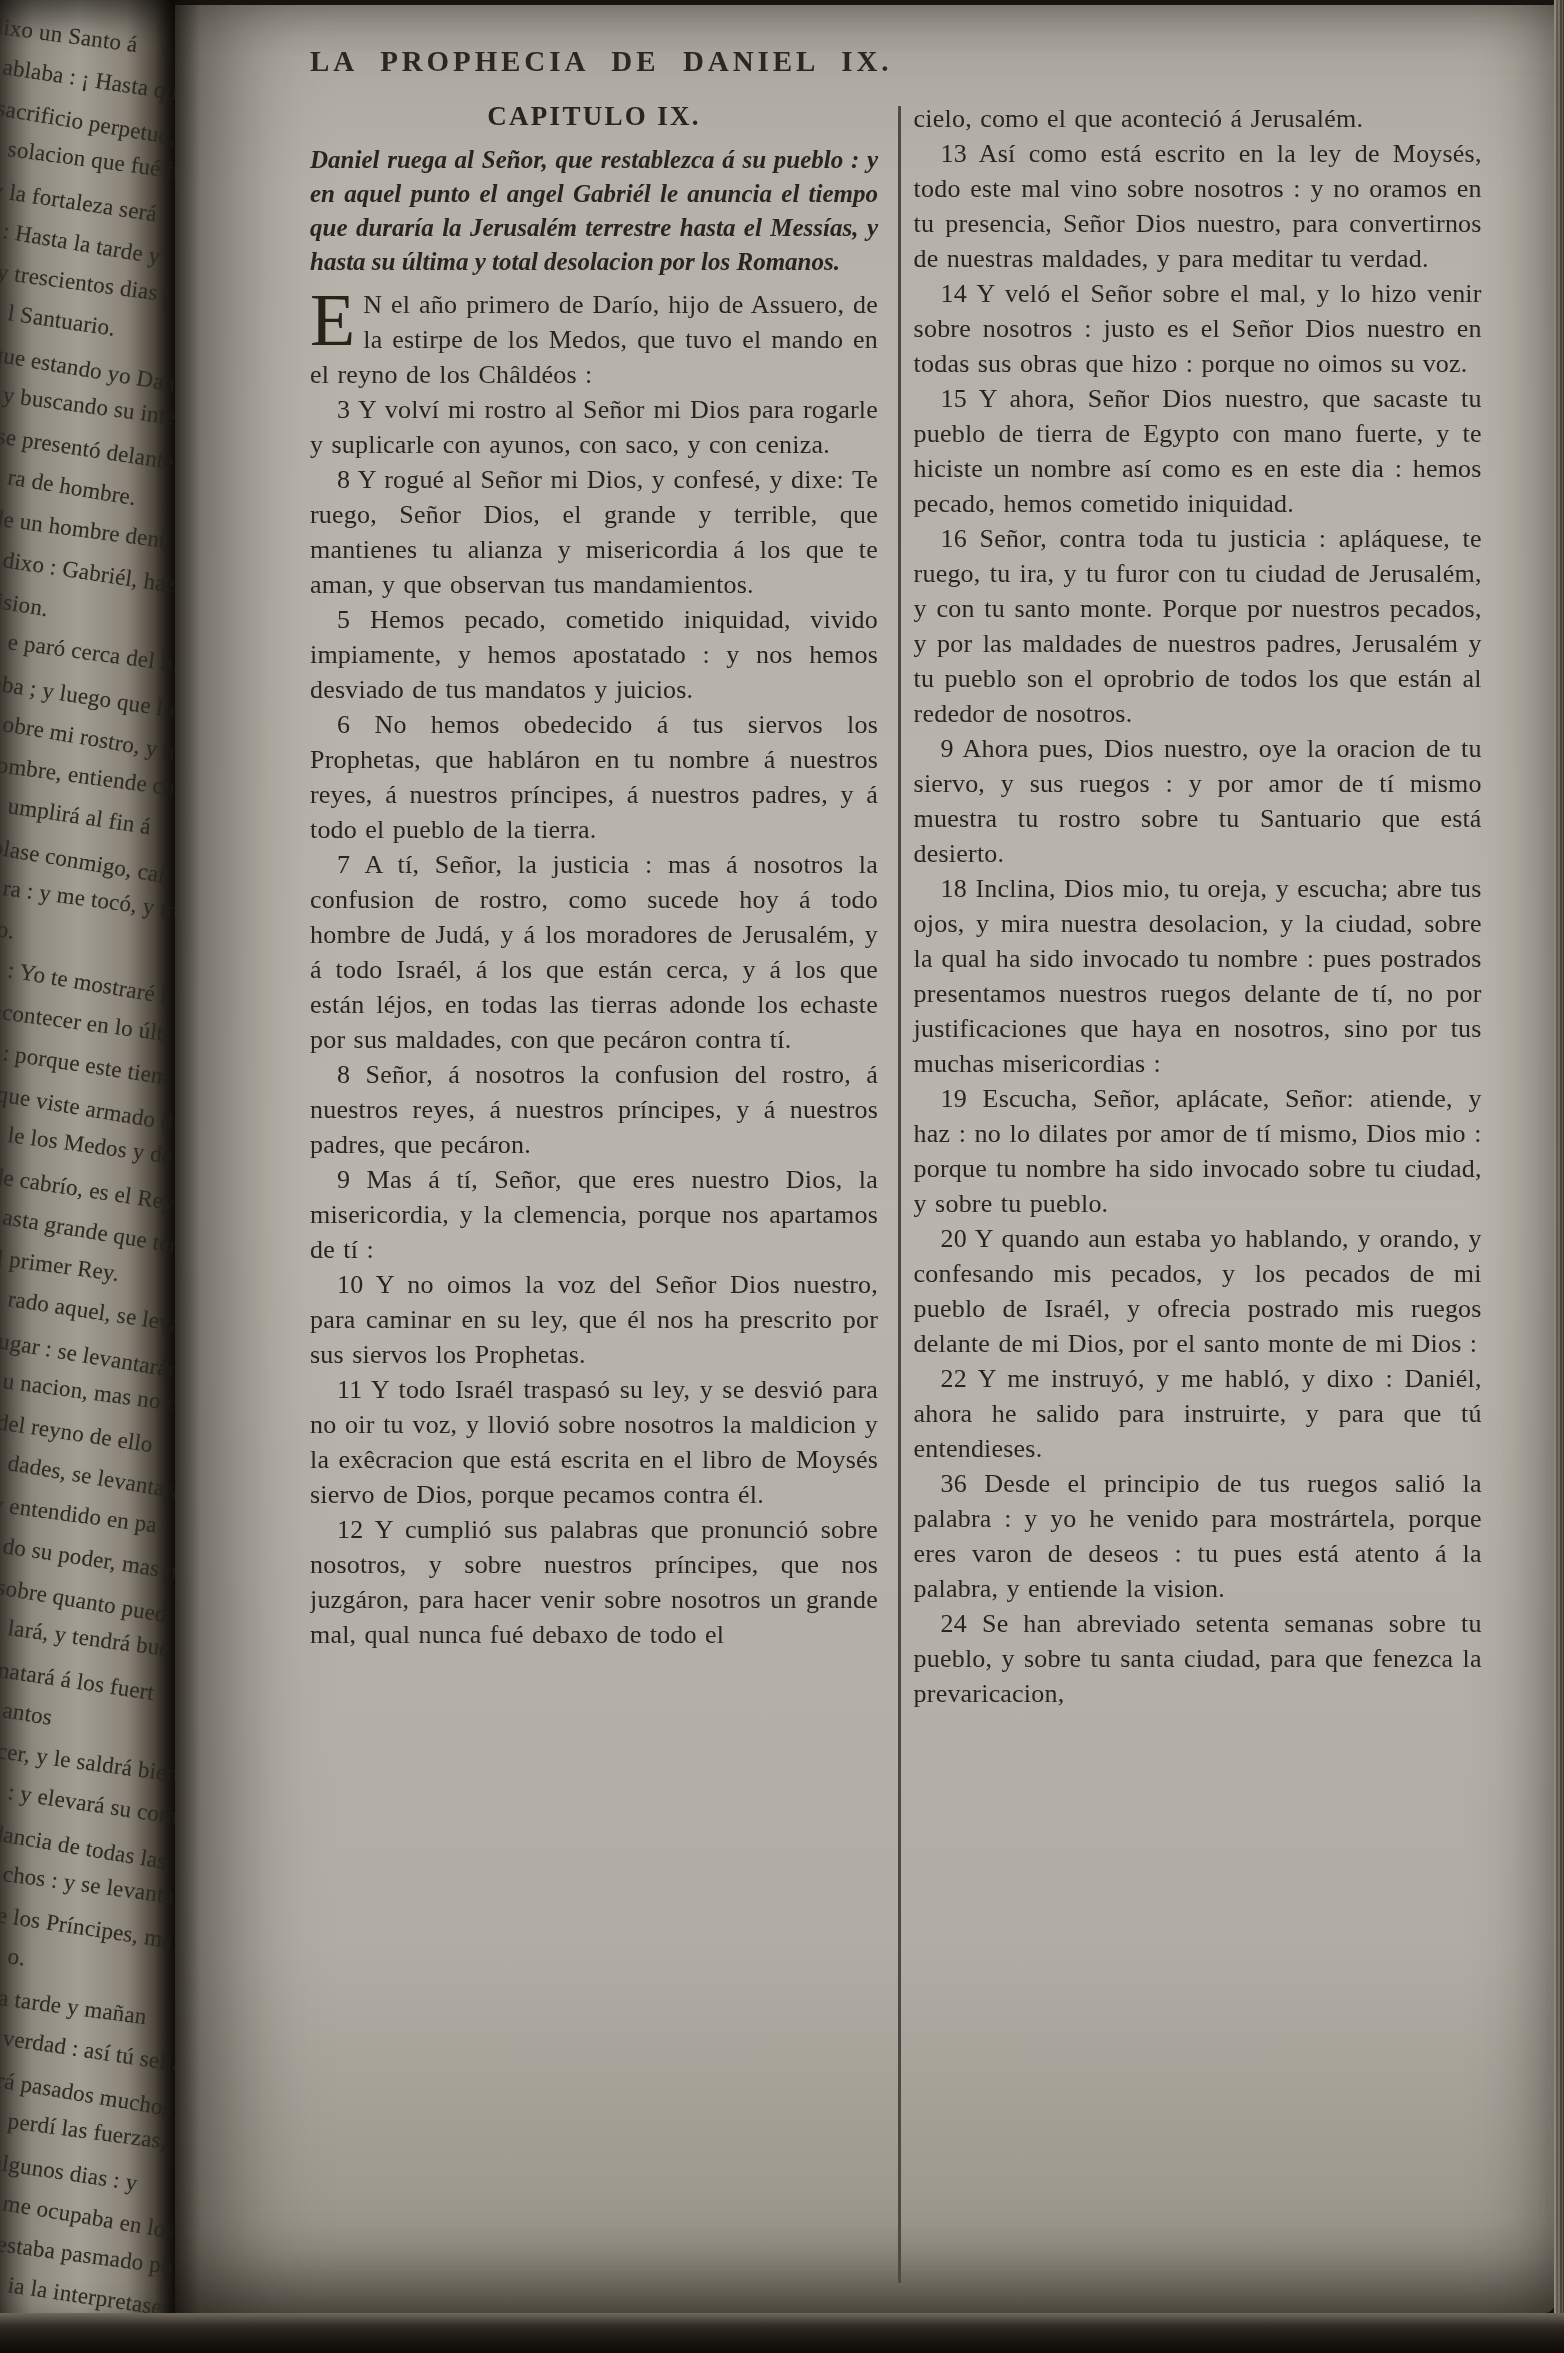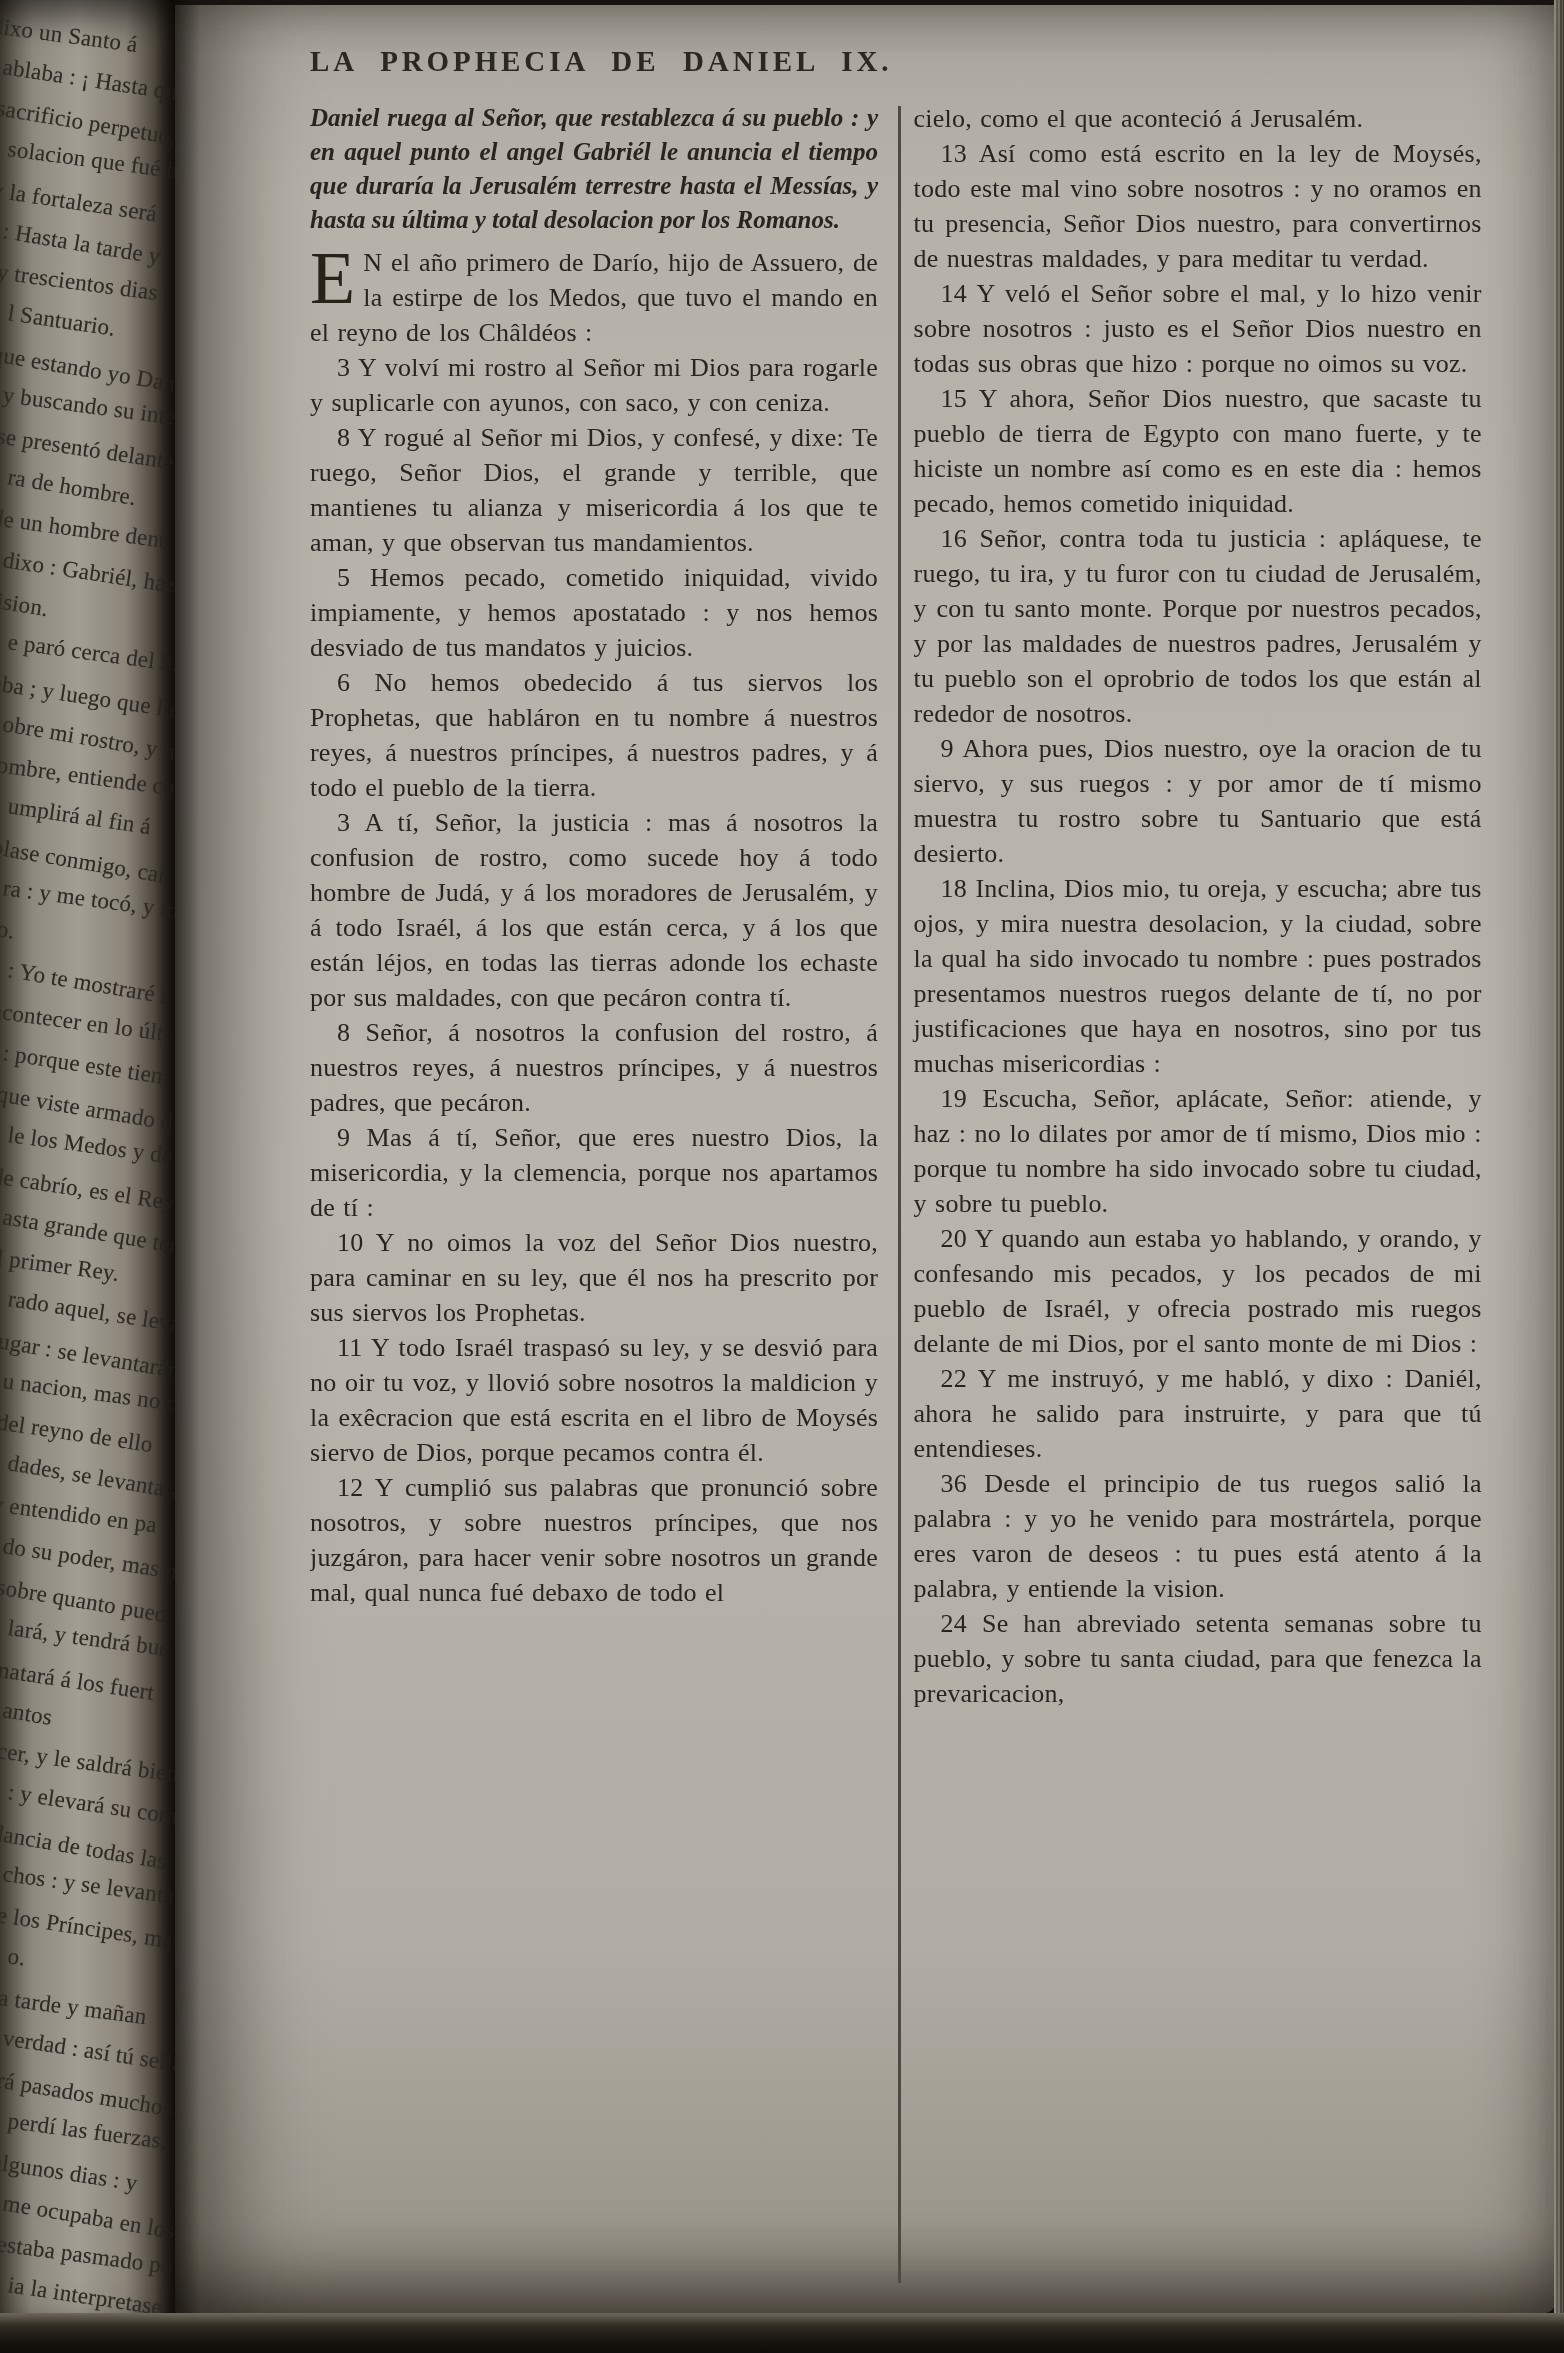--- a/index.html
+++ b/index.html
@@ -176,28 +176,29 @@
   </div>
 
   <div class="gutter-shadow"></div>
 
   <div class="page">
     <div class="running-head">LA PROPHECIA DE DANIEL IX.</div>
 
     <div class="columns">
 
       <div class="col col-left">
+        <h2 class="chapter">CAPITULO IX.</h2>
         <p class="argument">Daniel ruega al Señor, que restablezca á su pueblo : y en aquel punto el angel Gabriél le anuncia el tiempo que duraría la Jerusalém terrestre hasta el Messías, y hasta su última y total desolacion por los Romanos.</p>
         <p class="first-verse"><span class="dropcap">E</span><span>N el año primero de Darío, hijo de Assuero, de la estirpe de los Medos, que tuvo el mando en el reyno de los Châldéos :</span></p>
         <div class="verses">
             <p class="verse">3 Y volví mi rostro al Señor mi Dios para rogarle y suplicarle con ayunos, con saco, y con ceniza.</p>
             <p class="verse">8 Y rogué al Señor mi Dios, y confesé, y dixe: Te ruego, Señor Dios, el grande y terrible, que mantienes tu alianza y misericordia á los que te aman, y que observan tus mandamientos.</p>
             <p class="verse">5 Hemos pecado, cometido iniquidad, vivido impiamente, y hemos apostatado : y nos hemos desviado de tus mandatos y juicios.</p>
             <p class="verse">6 No hemos obedecido á tus siervos los Prophetas, que habláron en tu nombre á nuestros reyes, á nuestros príncipes, á nuestros padres, y á todo el pueblo de la tierra.</p>
-            <p class="verse">3 A tí, Señor, la justicia : mas á nosotros la confusion de rostro, como sucede hoy á todo hombre de Judá, y á los moradores de Jerusalém, y á todo Israél, á los que están cerca, y á los que están léjos, en todas las tierras adonde los echaste por sus maldades, con que pecáron contra tí.</p>
+            <p class="verse">7 A tí, Señor, la justicia : mas á nosotros la confusion de rostro, como sucede hoy á todo hombre de Judá, y á los moradores de Jerusalém, y á todo Israél, á los que están cerca, y á los que están léjos, en todas las tierras adonde los echaste por sus maldades, con que pecáron contra tí.</p>
             <p class="verse">8 Señor, á nosotros la confusion del rostro, á nuestros reyes, á nuestros príncipes, y á nuestros padres, que pecáron.</p>
             <p class="verse">9 Mas á tí, Señor, que eres nuestro Dios, la misericordia, y la clemencia, porque nos apartamos de tí :</p>
             <p class="verse">10 Y no oimos la voz del Señor Dios nuestro, para caminar en su ley, que él nos ha prescrito por sus siervos los Prophetas.</p>
             <p class="verse">11 Y todo Israél traspasó su ley, y se desvió para no oir tu voz, y llovió sobre nosotros la maldicion y la exêcracion que está escrita en el libro de Moysés siervo de Dios, porque pecamos contra él.</p>
             <p class="verse">12 Y cumplió sus palabras que pronunció sobre nosotros, y sobre nuestros príncipes, que nos juzgáron, para hacer venir sobre nosotros un grande mal, qual nunca fué debaxo de todo el</p>
           </div>
       </div>
 
       <div class="divider"></div>
 

